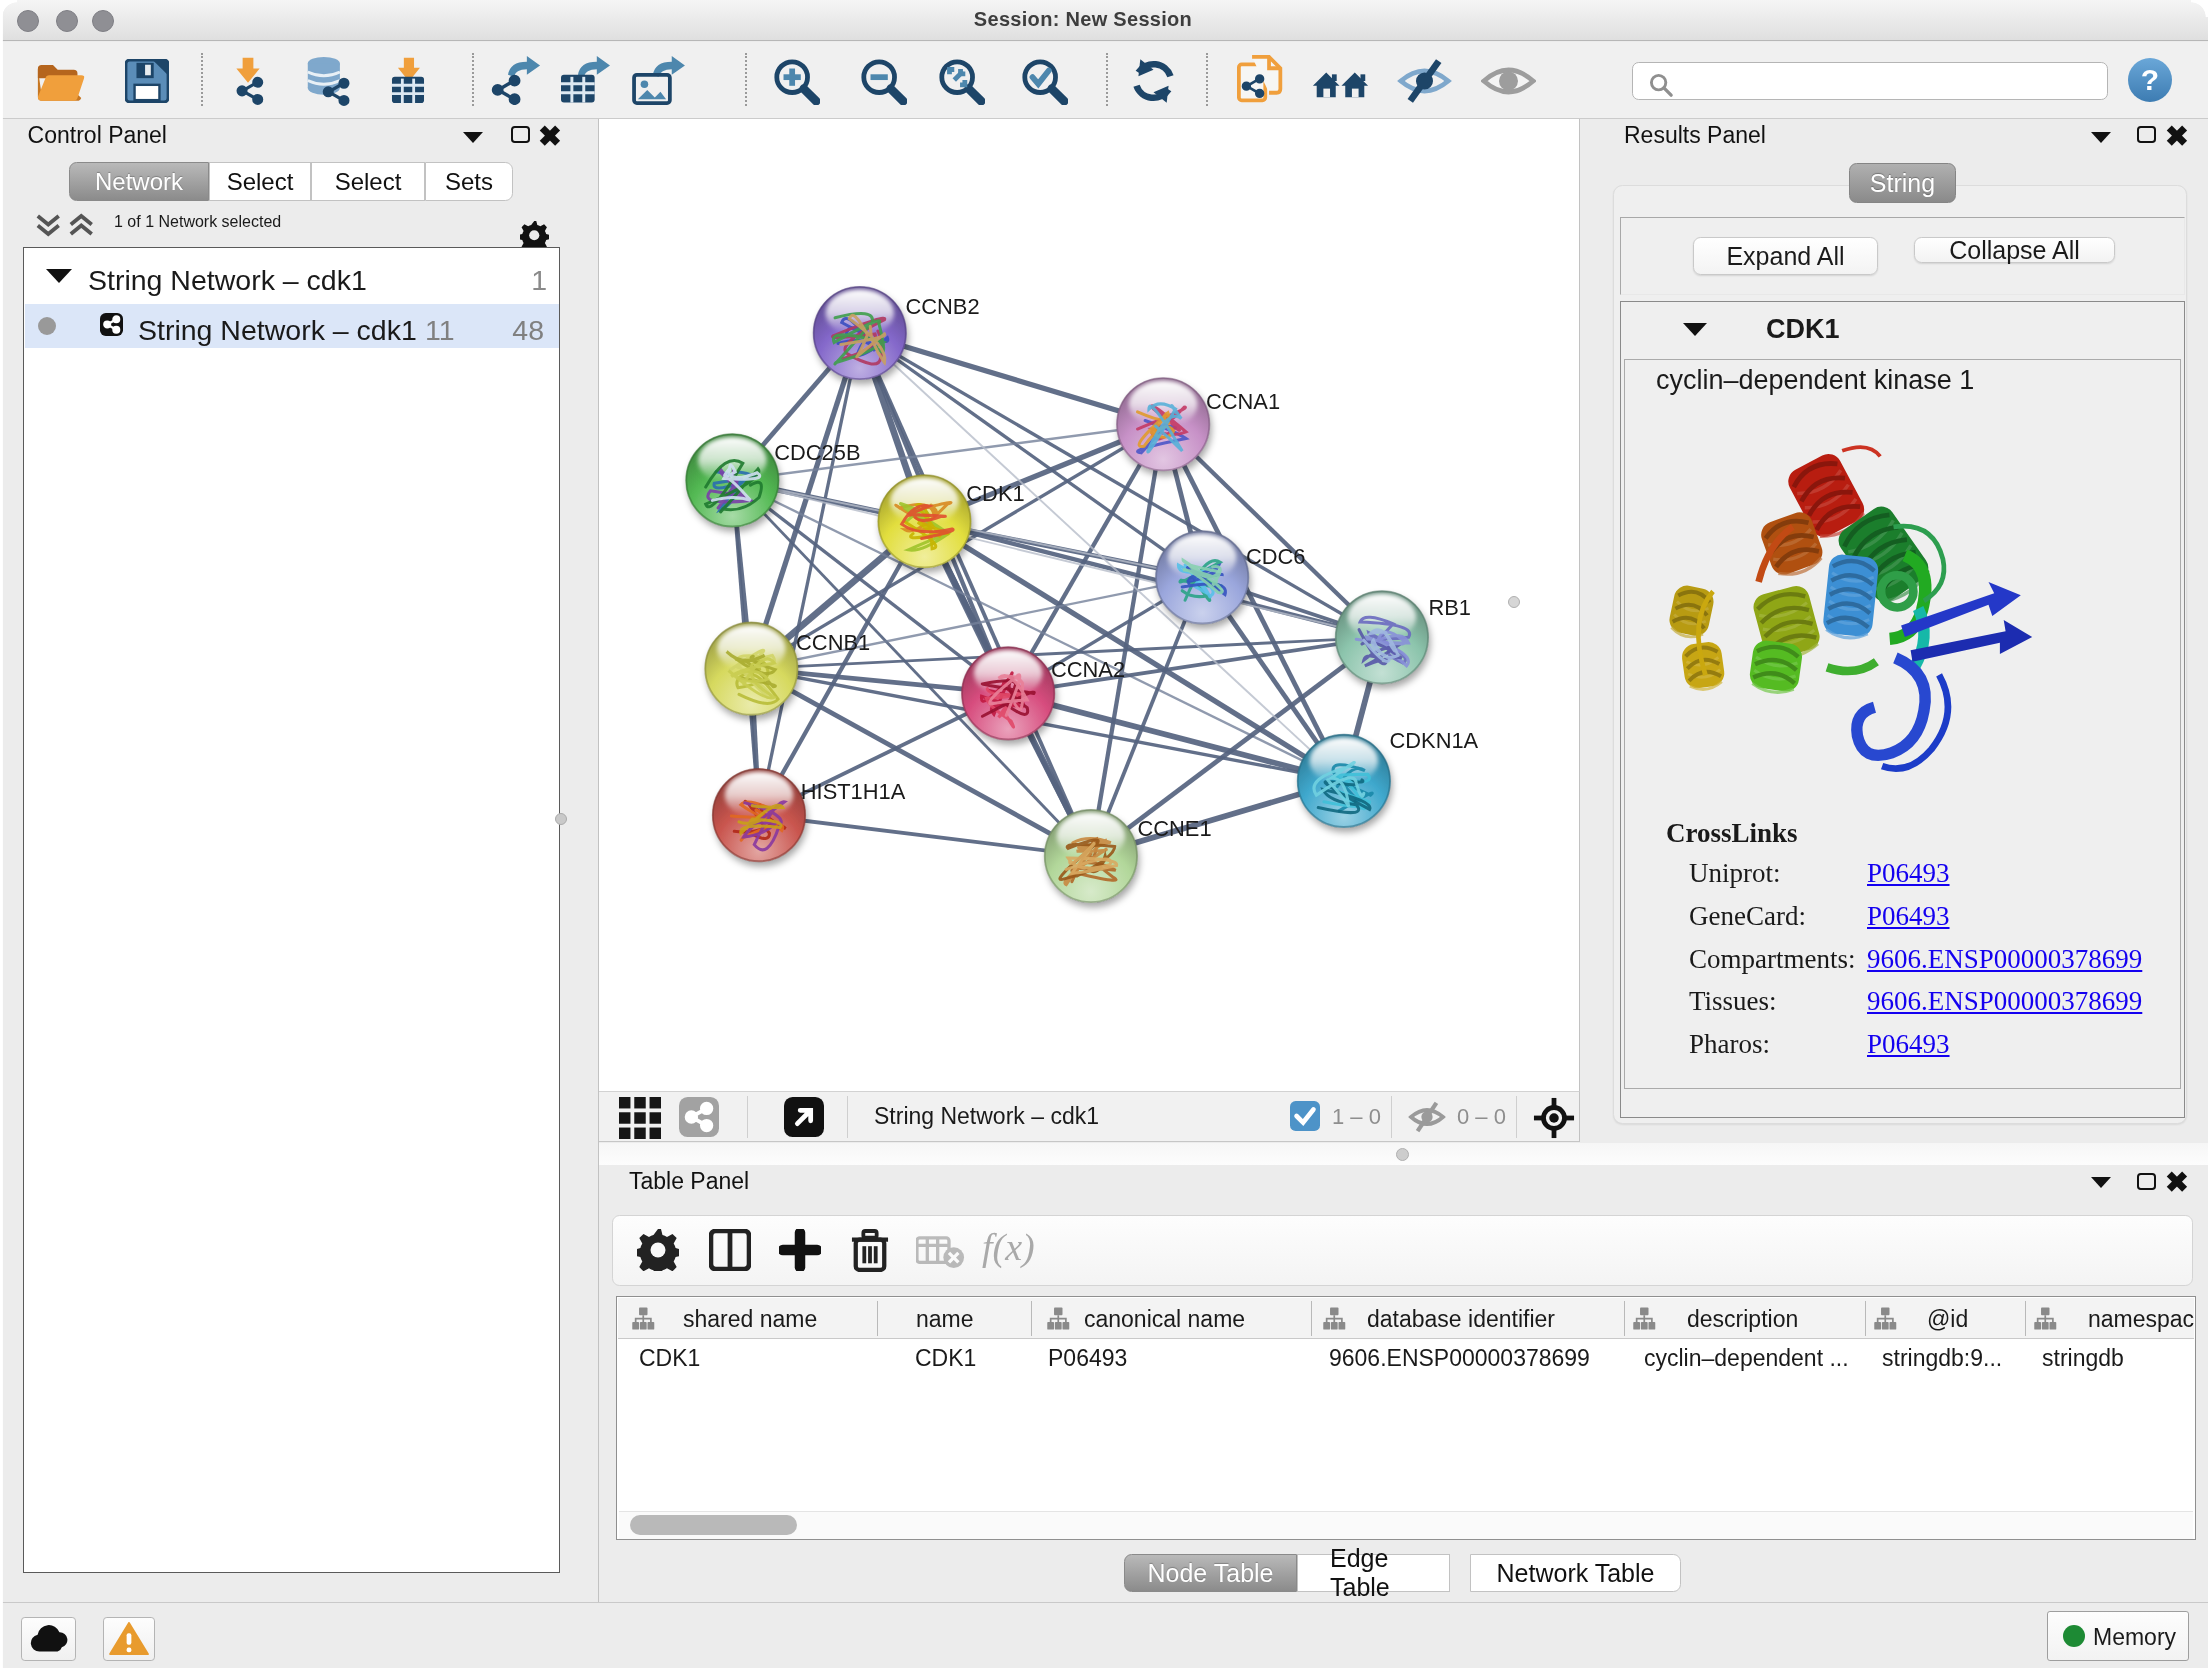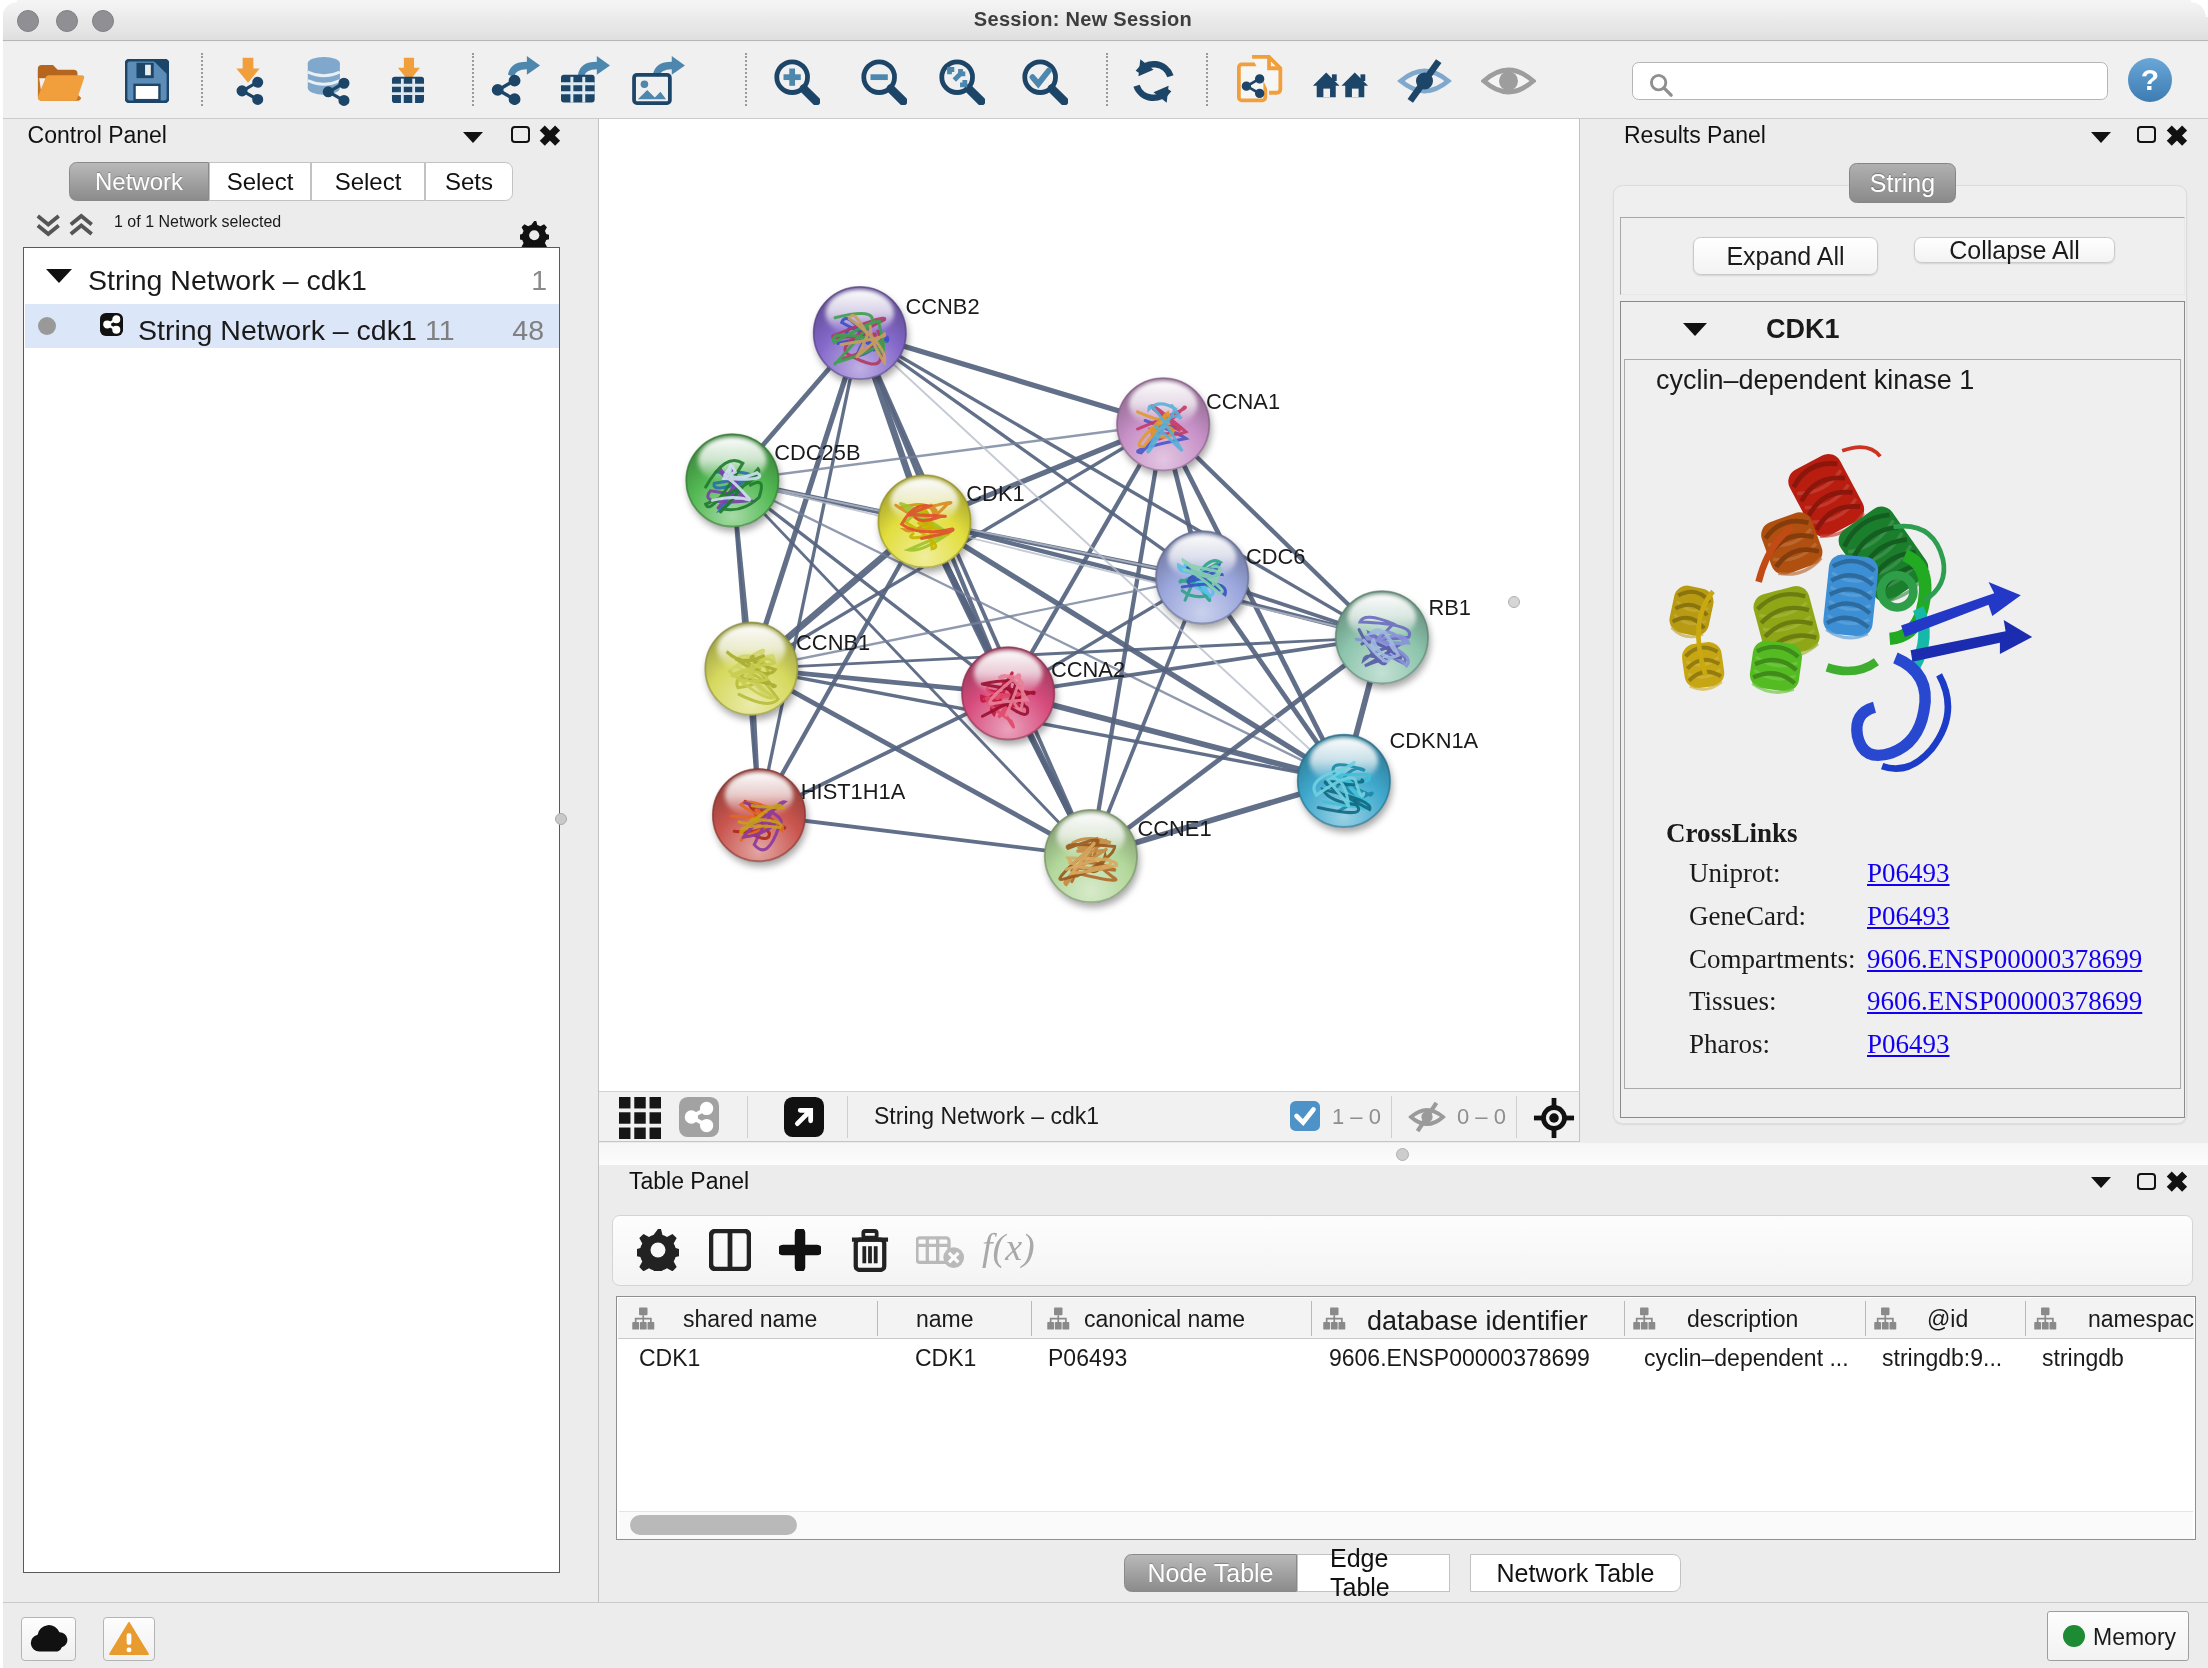--- a/index.html
+++ b/index.html
@@ -816,21 +816,21 @@
           <rect x="8" y="1" width="10" height="9" rx="1"></rect>
           <rect x="0" y="18" width="8" height="9" rx="1"></rect>
           <rect x="9" y="18" width="8" height="9" rx="1"></rect>
           <rect x="18" y="18" width="8" height="9" rx="1"></rect>
         </g>
         <g stroke="#8a8a8a" stroke-width="2" fill="none">
           <path d="M13 10 L13 14 M4 18 L4 14 L22 14 L22 18 M13 14 L13 18"></path>
         </g>
       </g>
     </svg></div>
-<div class="abs" style="left:1367px;top:1306px;font-size:27px;white-space:nowrap;">database identifier</div>
+<div class="abs" style="left:1367px;top:1306px;font-size:23px;white-space:nowrap;">database identifier</div>
 <div class="abs" style="left:1632px;top:1305px;"><svg width="25" height="27" viewBox="0 0 26 28" style="">
       <g transform="scale(0.88) translate(1.5,2)">
         <g fill="#8a8a8a">
           <rect x="8" y="1" width="10" height="9" rx="1"></rect>
           <rect x="0" y="18" width="8" height="9" rx="1"></rect>
           <rect x="9" y="18" width="8" height="9" rx="1"></rect>
           <rect x="18" y="18" width="8" height="9" rx="1"></rect>
         </g>
         <g stroke="#8a8a8a" stroke-width="2" fill="none">
           <path d="M13 10 L13 14 M4 18 L4 14 L22 14 L22 18 M13 14 L13 18"></path>

